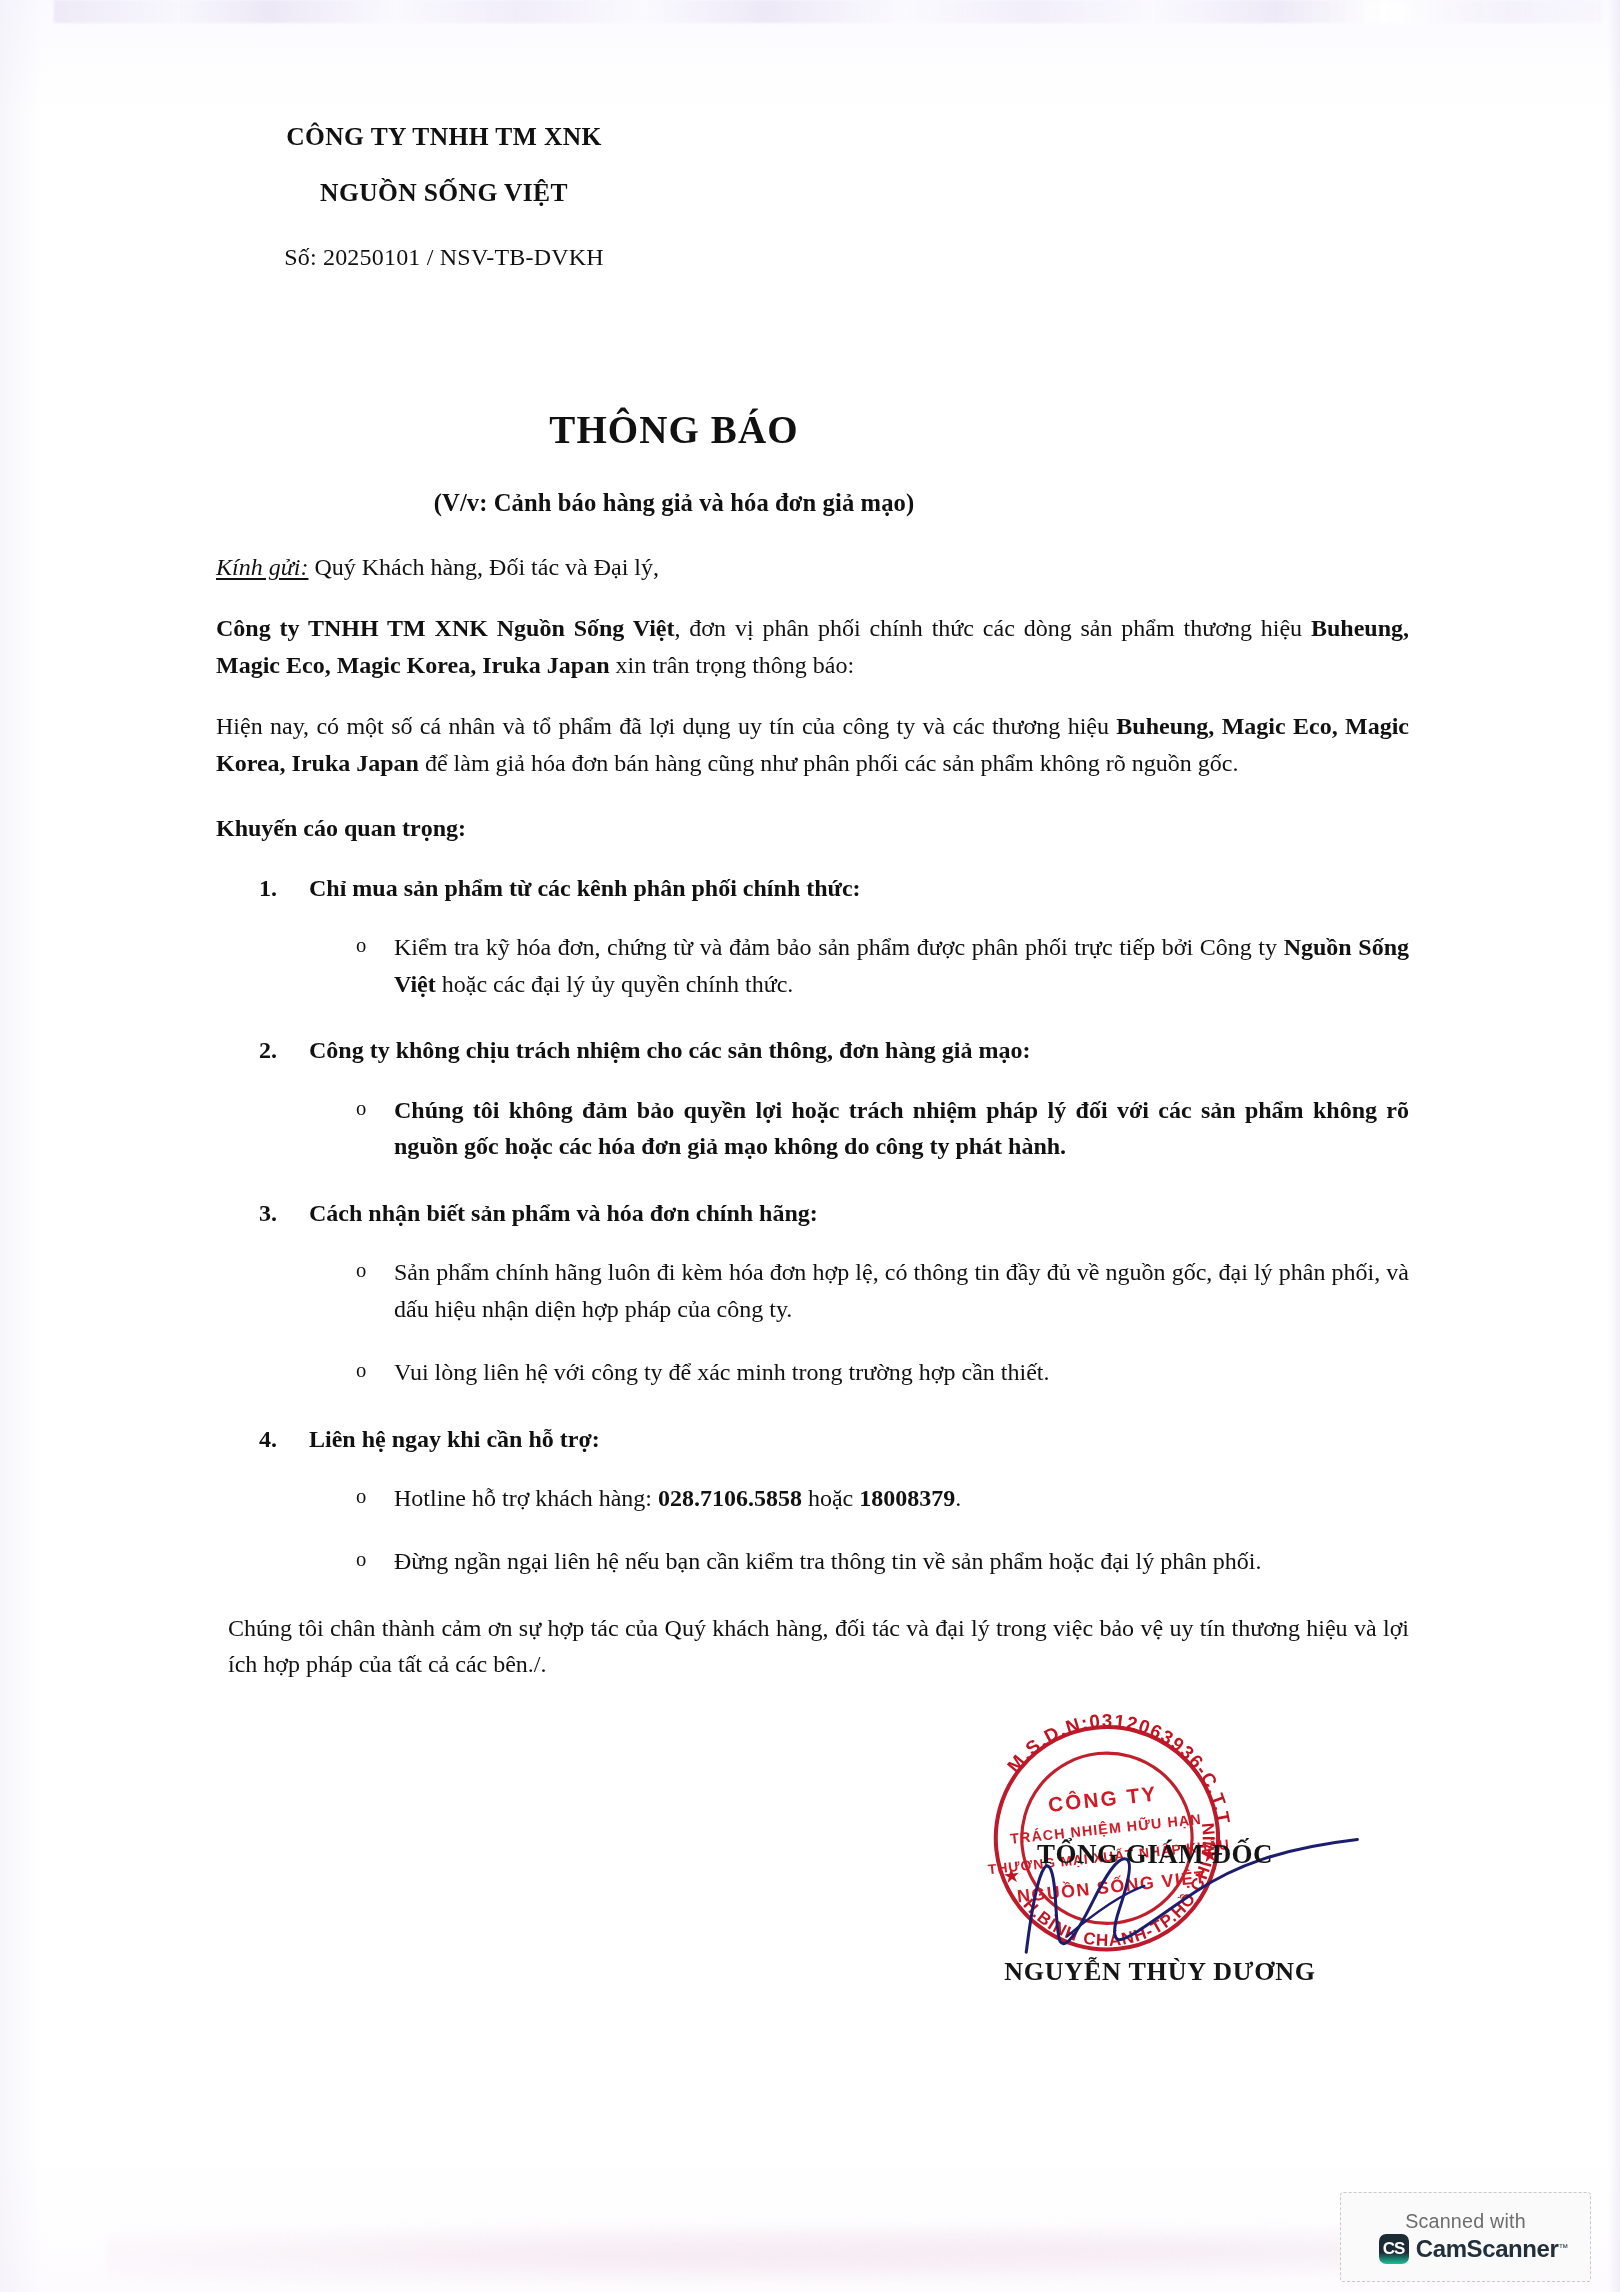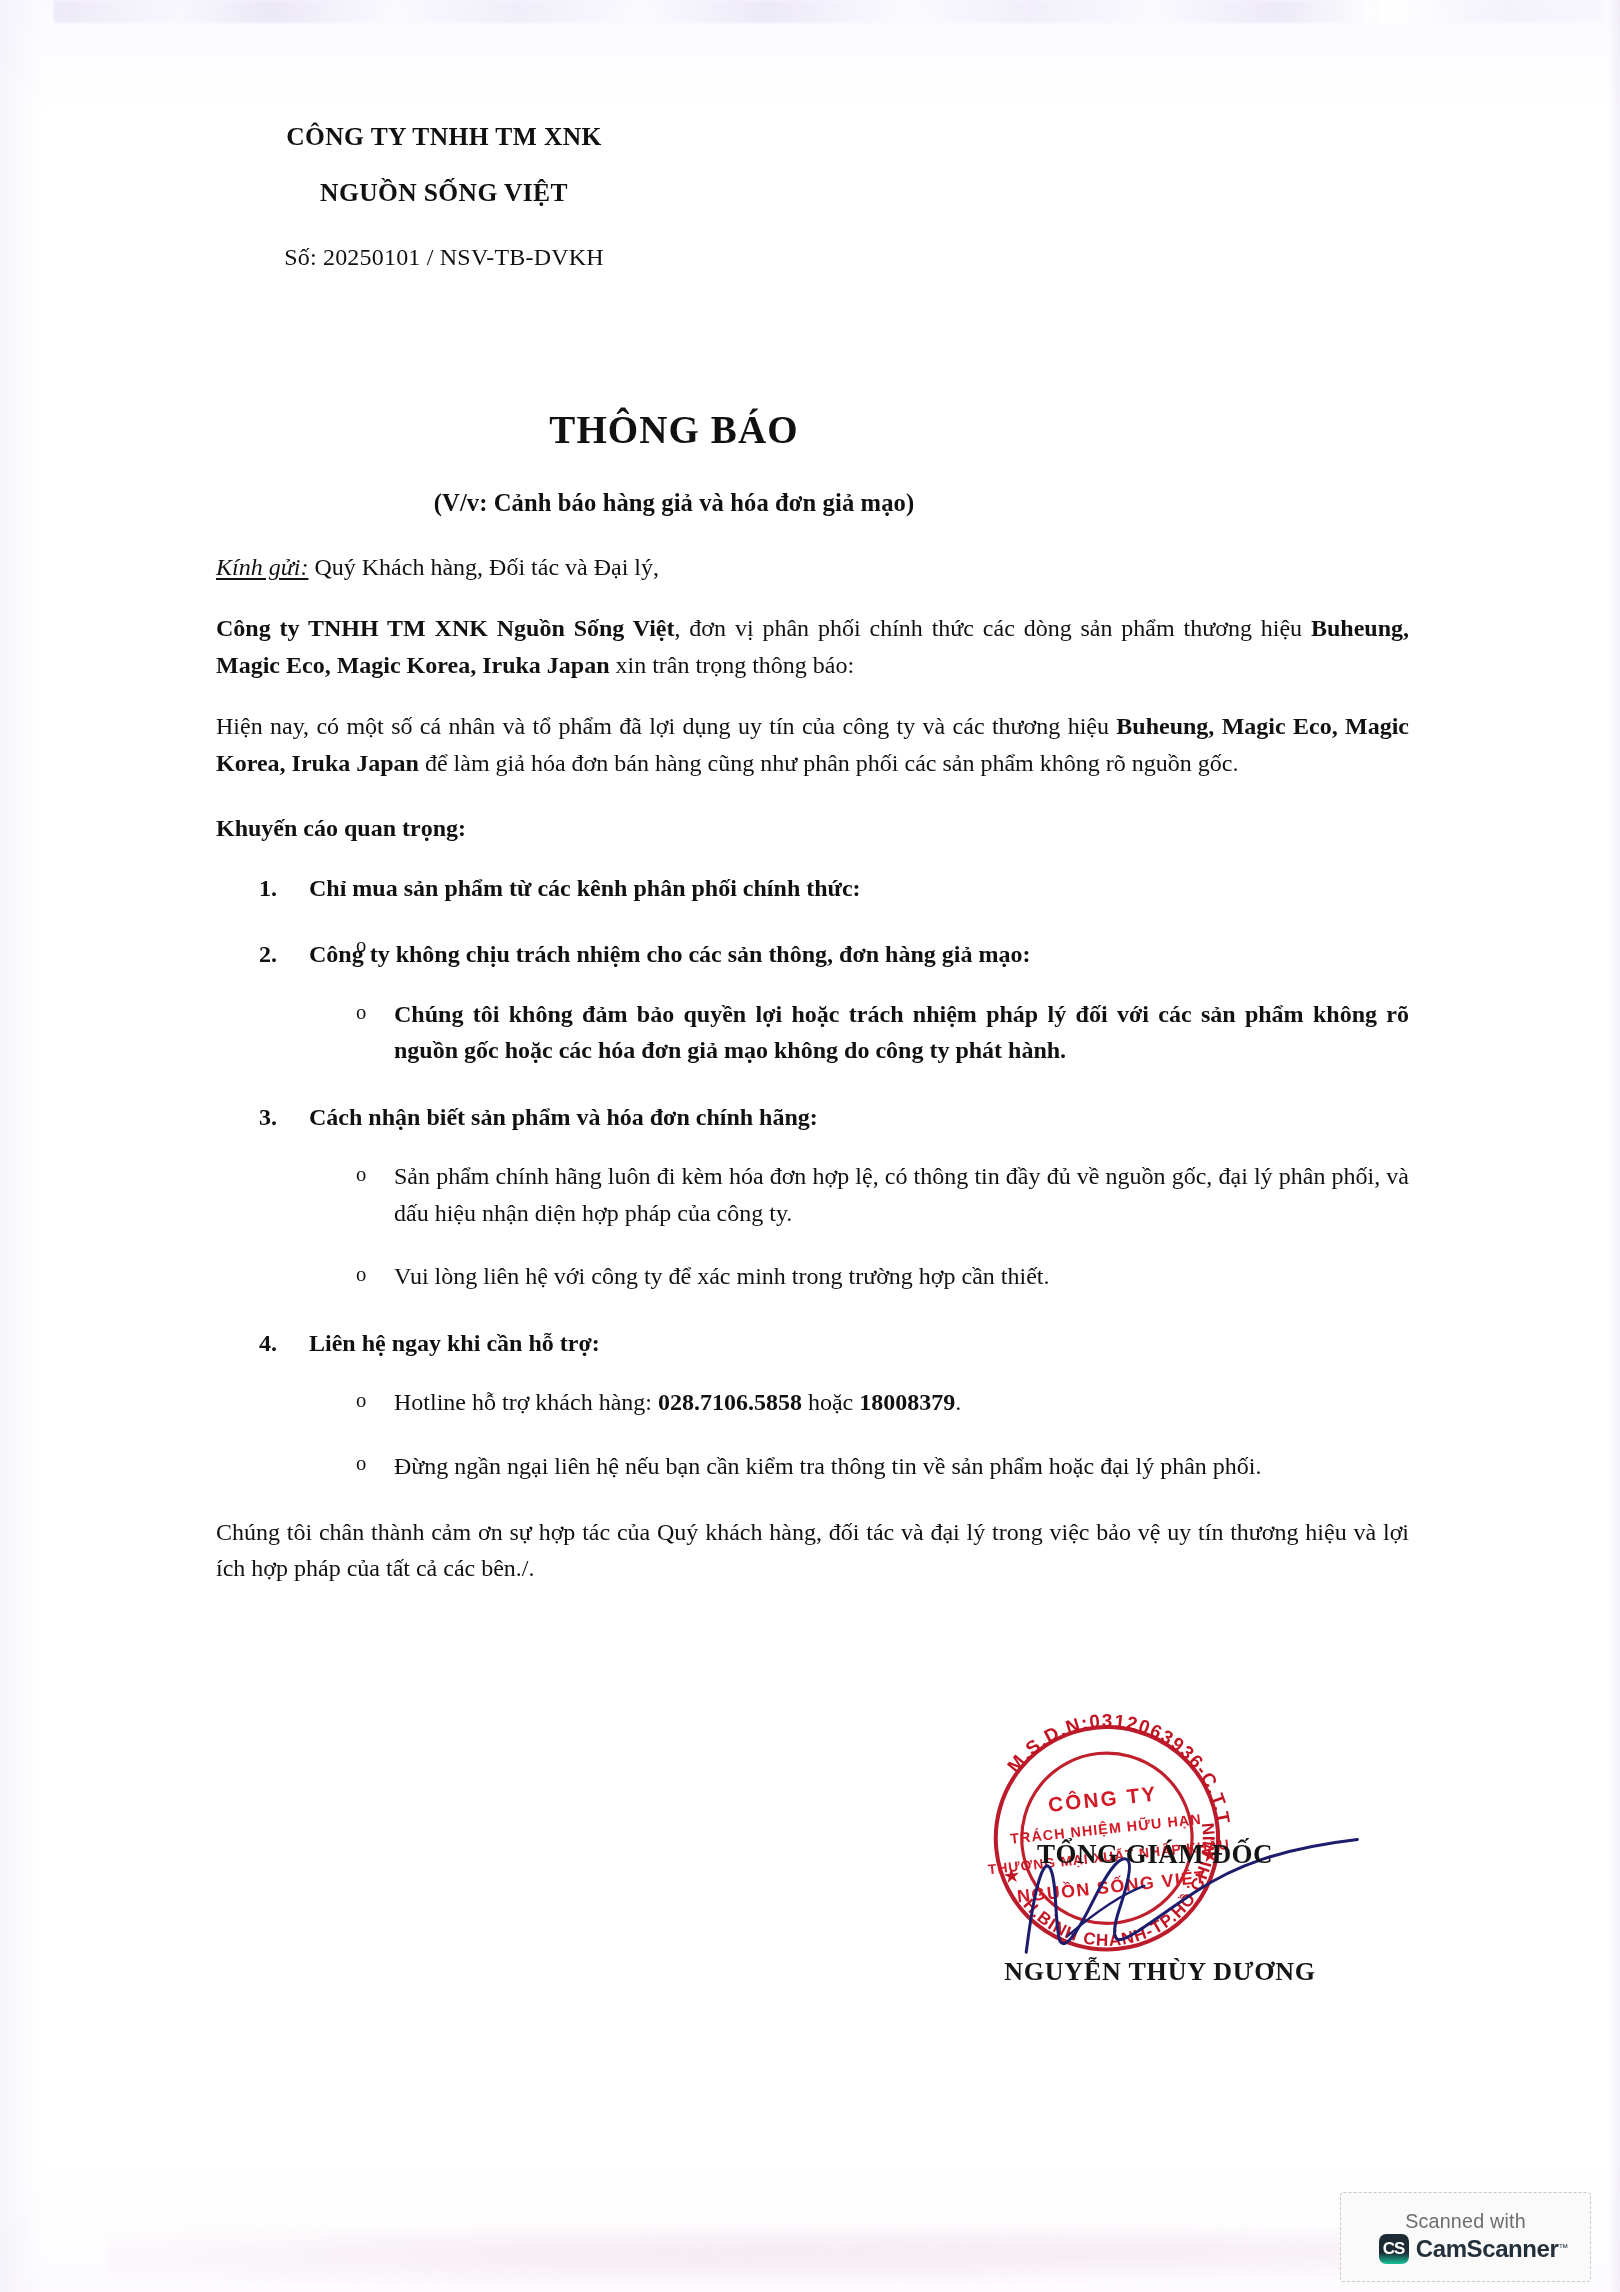--- a/index.html
+++ b/index.html
@@ -207,21 +207,21 @@
     position: absolute;
     left: 47px;
     top: 0.9px;
     font-size: 20.6px;
     font-weight: normal;
   }
   .sub-text.bold { font-weight: bold; }
   .sub-text b { font-weight: bold; }
 
   .closing {
-    margin: 30px 0 0 0;
+    margin: 30px 0 0 12px;
     text-align: justify;
     text-justify: inter-word;
   }
 
   
   .sign-block {
     position: absolute;
     top: 1957px;
     left: 927px;
     width: 466px;
@@ -358,20 +358,21 @@
     <p class="section-label">Khuyến cáo quan trọng:</p>
 
     <ol class="main-list">
 
       <li>
         <span class="num">1.</span>
         <span class="item-title">Chỉ mua sản phẩm từ các kênh phân phối chính thức:</span>
         <ul class="sub-list">
           <li>
             <span class="bullet-o">o</span>
+            <span class="sub-text"><span>Kiểm tra kỹ hóa đơn, chứng từ và đảm bảo sản phẩm được phân phối trực tiếp bởi Công ty </span><b>Nguồn Sống Việt</b><span> hoặc các đại lý ủy quyền chính thức.</span></span>
           </li>
         </ul>
       </li>
 
       <li>
         <span class="num">2.</span>
         <span class="item-title">Công ty không chịu trách nhiệm cho các sản thông, đơn hàng giả mạo:</span>
         <ul class="sub-list">
           <li>
             <span class="bullet-o">o</span>

